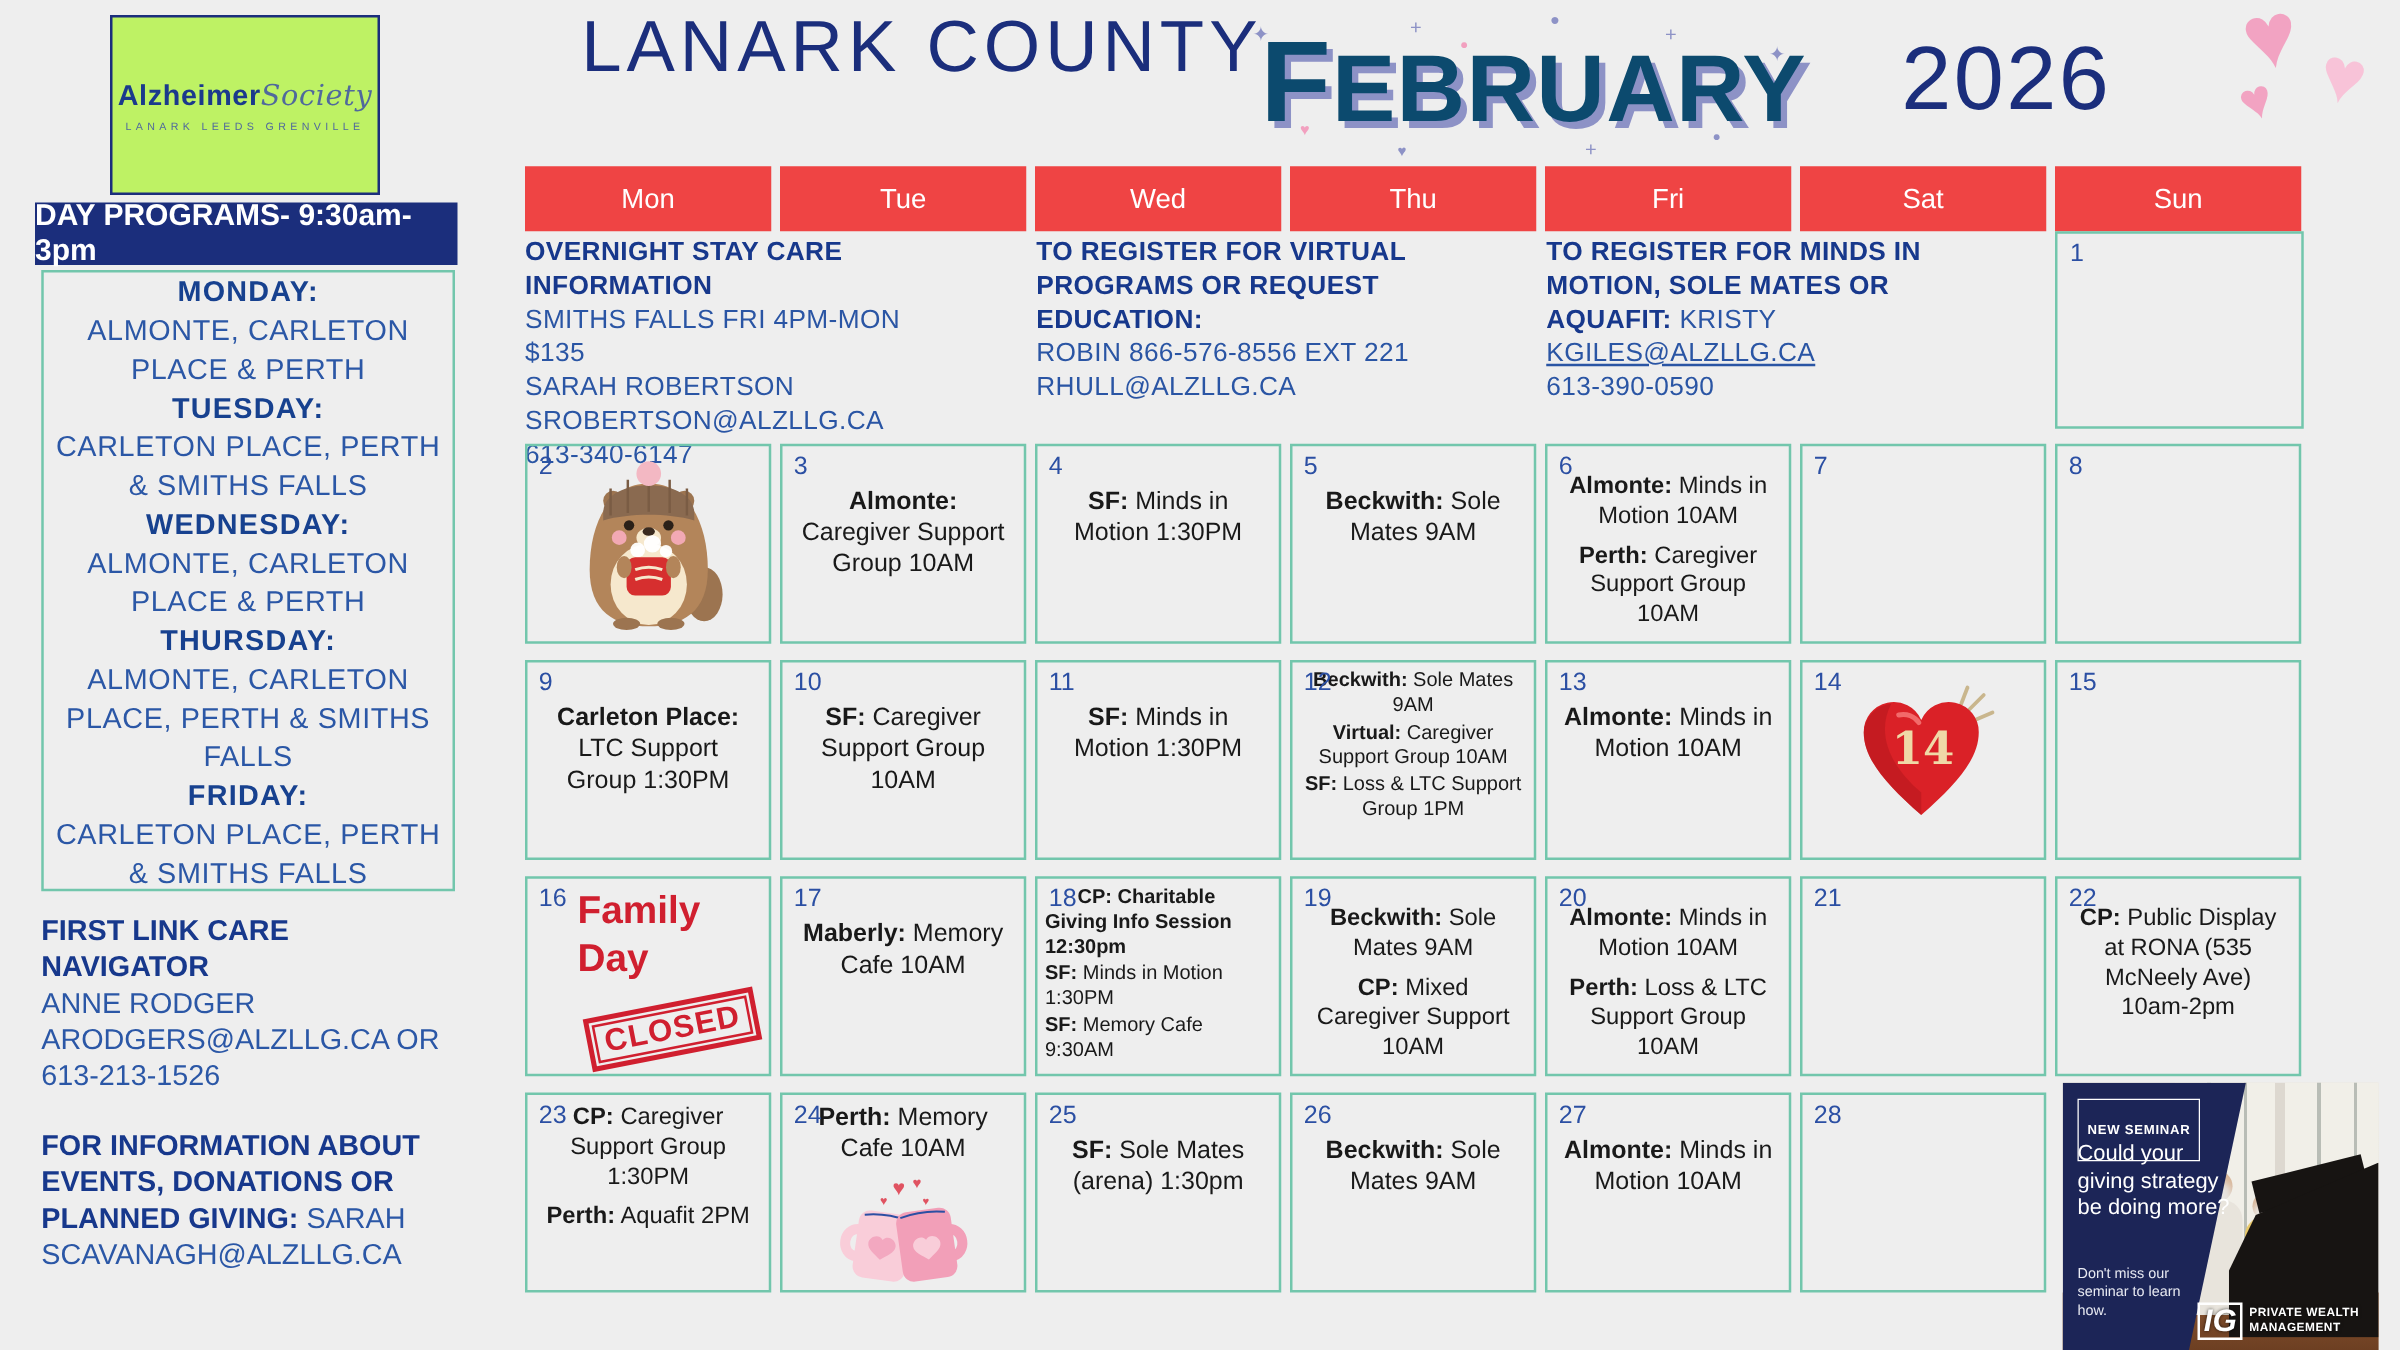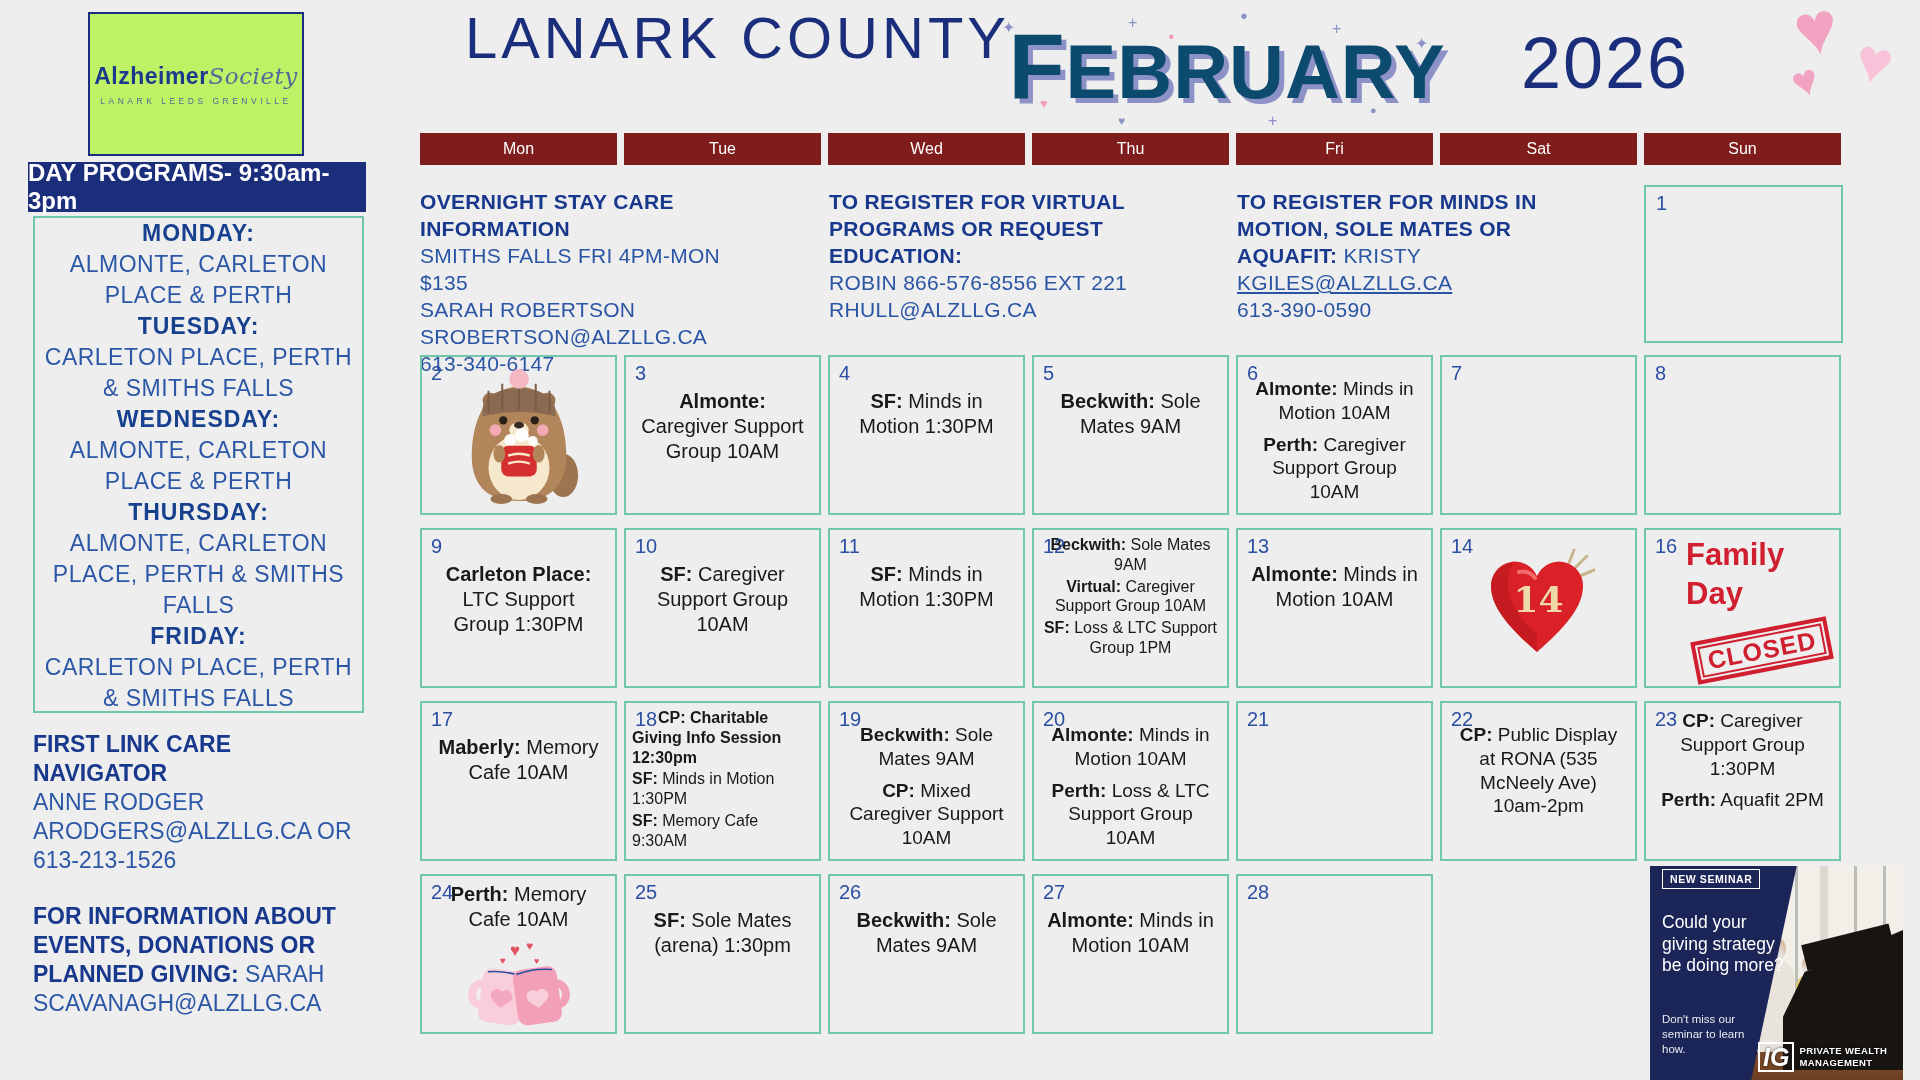--- a/index.html
+++ b/index.html
@@ -39,21 +39,21 @@
   .month-block .cap { font-size:92px; }
   .year-block { position:absolute; left:1490px; top:22px; width:230px; text-align:center;
     font-size:72px; color:#1b2e7c; letter-spacing:2px; }
   .sparkle { position:absolute; font-size:16px; color:#8d92c6; }
   .sparkle.pink { color:#f2a0bf; }
   .corner-hearts { position:absolute; left:1790px; top:0; width:130px; height:140px; }
   .ch { position:absolute; }
 
   
   .weekday-row { position:absolute; left:420px; top:133px; display:flex; gap:7px; }
-  .weekday { width:197px; height:32px; background:#7f1d1d; color:#fff; font-size:16px;
+  .weekday { width:197px; height:52px; background:#ef4444; color:#fff; font-size:22px;
     display:flex; align-items:center; justify-content:center; }
 
   .info-row { position:absolute; left:420px; top:188px; width:1430px; height:160px; }
   .note { position:absolute; font-size:21px; line-height:27px; color:#2a55a4; letter-spacing:.3px; }
   .note .nb { font-weight:bold; color:#17388c; }
   .note-1 { left:0; width:310px; }
   .note-2 { left:409px; width:320px; }
   .note-3 { left:817px; width:320px; }
   .nlink { text-decoration:underline; }
   .first-cell { position:absolute; left:1224px; top:-3px; width:199px; height:158px;
@@ -103,22 +103,22 @@
   .man { position:absolute; left:100px; bottom:28px; width:44px; height:92px;
     background:#e8e4dc; border-radius:16px 16px 4px 4px; }
   .man::before { content:""; position:absolute; top:-24px; left:10px; width:26px; height:26px;
     border-radius:50%; background:#e6e3e0; box-shadow:inset 0 8px 6px #d9b799; }
   .woman { position:absolute; left:146px; bottom:52px; width:34px; height:54px;
     background:#e8c86a; border-radius:14px 14px 4px 4px; }
   .woman::before { content:""; position:absolute; top:-20px; left:6px; width:22px; height:22px;
     border-radius:50%; background:#e9e6e2; box-shadow:inset 0 7px 5px #d8b79a; }
   .ad-navy { position:absolute; inset:0; background:#1c2557;
     clip-path:polygon(0 0, 58% 0, 40% 100%, 0 100%); }
-  .ad-badge { position:absolute; top:3px; left:12px; color:#fff; font-size:10.5px;
-    font-weight:bold; letter-spacing:.6px; border:1.5px solid #fff; padding:3px 7px; }
+  .ad-badge { position:absolute; top:13px; left:12px; color:#fff; font-size:10.5px;
+    font-weight:bold; letter-spacing:.6px; border:1.5px solid #fff; padding:18px 7px; }
   .ad-headline { position:absolute; top:46px; left:12px; width:122px; color:#fff;
     font-size:17.5px; line-height:1.24; }
   .ad-sub { position:absolute; top:146px; left:12px; width:100px; color:#e8eaf2;
     font-size:11.5px; line-height:1.3; }
   .ad-logo { position:absolute; bottom:8px; left:108px; display:flex; align-items:center;
     color:#fff; text-shadow:0 0 3px rgba(0,0,0,.7); }
   .ad-logo .ig { font-size:25px; font-weight:bold; font-style:italic; border:2px solid #fff;
     padding:0 3px; line-height:1.05; }
   .ad-logo .ig-lines { margin-left:5px; font-size:9.5px; font-weight:bold; letter-spacing:.4px;
     line-height:1.2; }
@@ -323,20 +323,23 @@
         <line x1="90" y1="17" x2="95" y2="4"></line>
       </g>
       <path d="M58 106 C28 80 12 60 12 40 A24 24 0 0 1 58 30 A24 24 0 0 1 104 40 C104 60 88 80 58 106 Z" fill="#da2127"></path>
       <path d="M58 106 C28 80 12 60 12 40 A24 24 0 0 1 34 17 C22 40 32 66 58 88 Z" fill="#b5181e" opacity=".55"></path>
       <path d="M40 26 A14 12 0 0 1 56 32" stroke="#f26a6a" stroke-width="4" fill="none" stroke-linecap="round"></path>
     </svg>
     <span class="heart-num">14</span>
   </div>
 </div>
       <div class="cell">
+        <span class="daynum">15</span>
+      </div>
+      <div class="cell">
         <span class="daynum">16</span>
   <div class="fd-label">Family Day</div>
   <div class="fd-stamp">CLOSED</div>
 </div>
       <div class="cell">
         <span class="daynum">17</span>
         <div class="events">
           <div class="event"><span class="eb">Maberly:</span><span> Memory Cafe 10AM</span></div>
         </div>
       </div>

